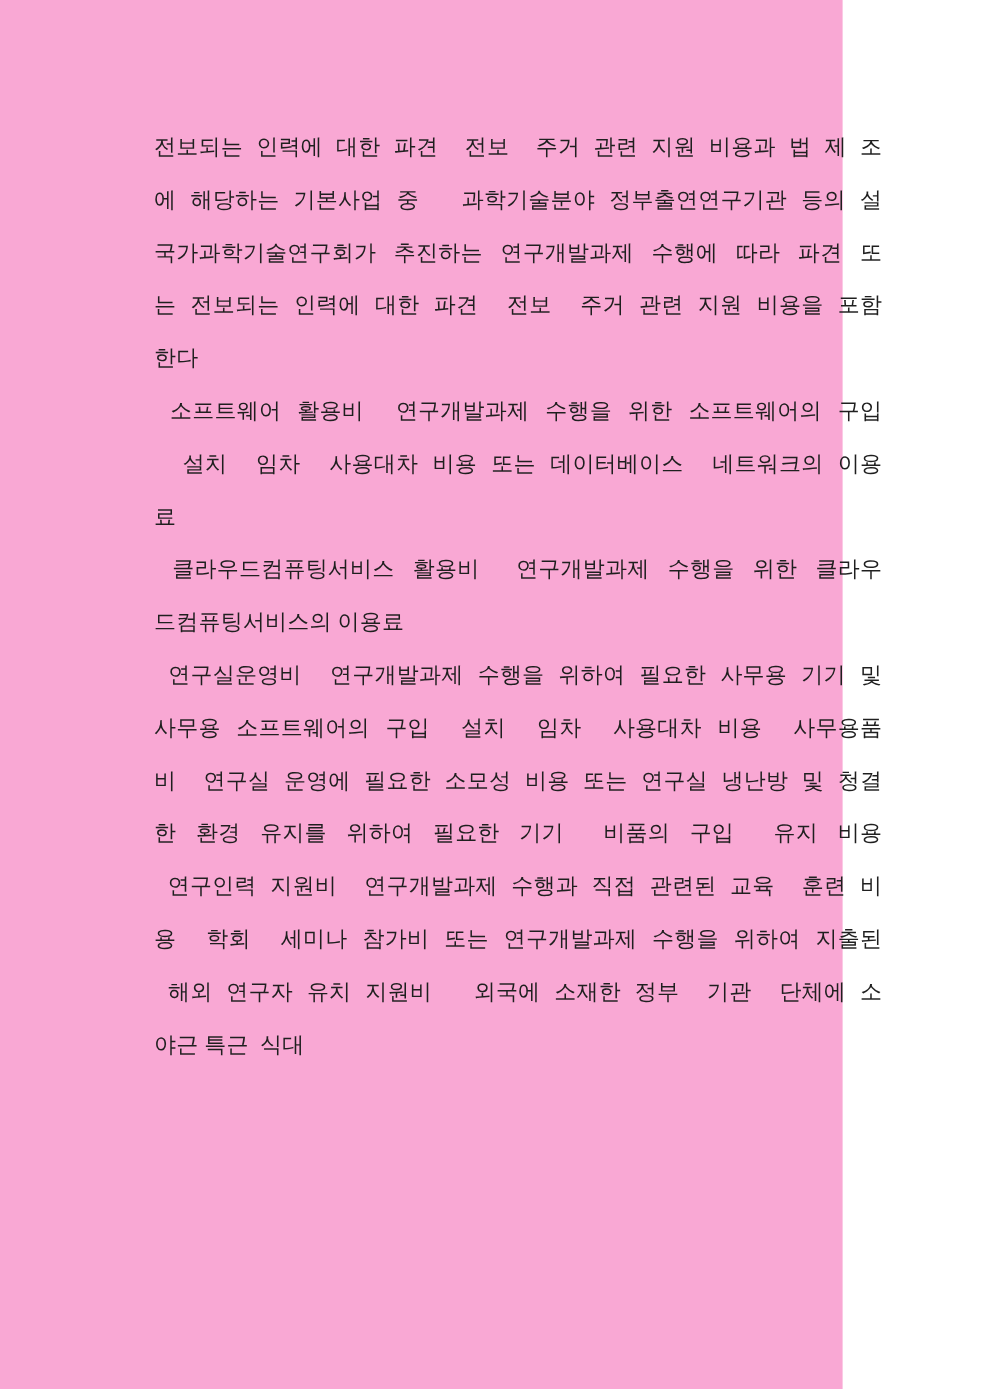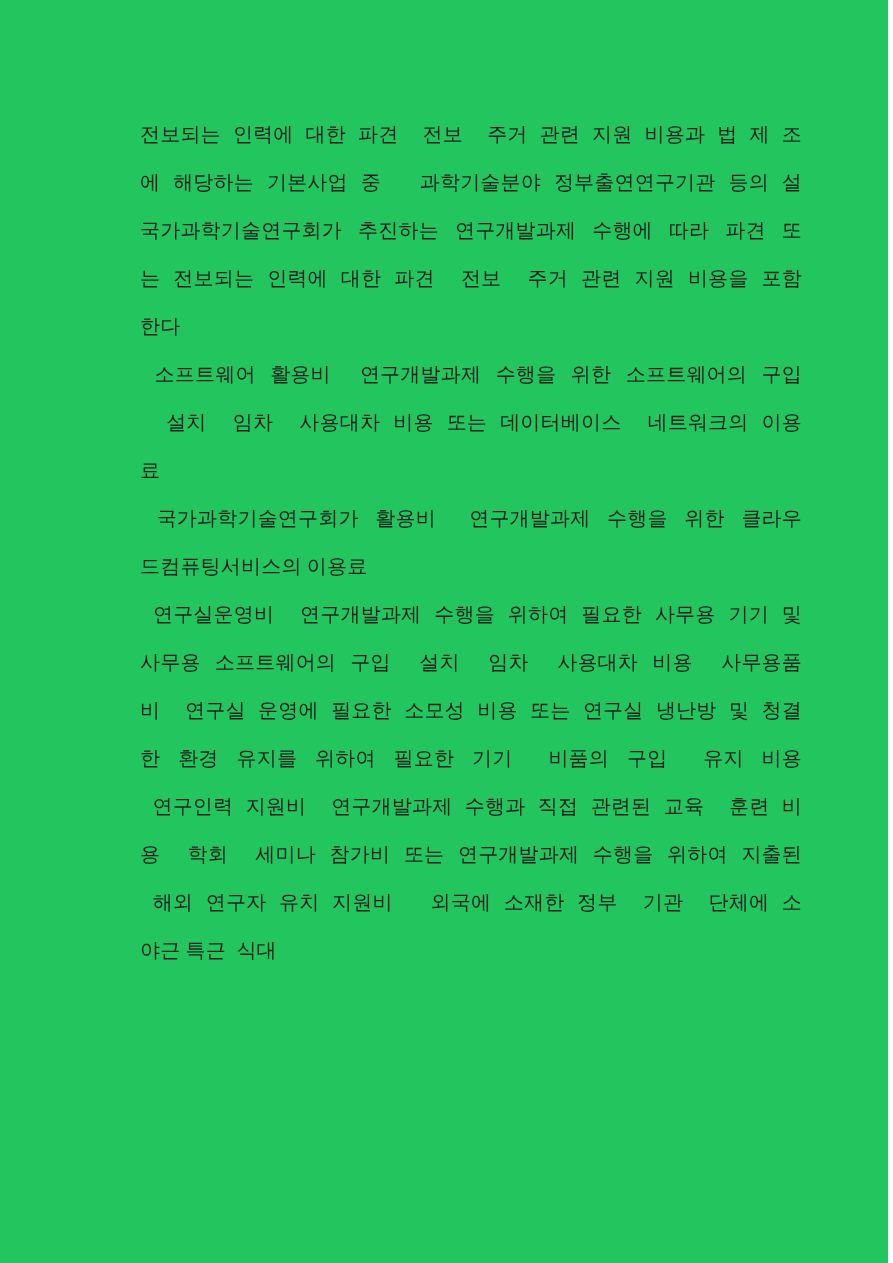--- a/index.html
+++ b/index.html
@@ -7,23 +7,23 @@
     padding: 0;
   }
   body {
     width: 893px;
     height: 1263px;
     background: #ffffff;
     overflow: hidden;
   }
   .page {
     position: relative;
-    width: 888px;
+    width: 766px;
     height: 1263px;
-    background: #22c55e;
+    background: #f9a8d4;
   }
   .text-block {
     position: absolute;
     left: 140px;
     top: 110px;
     width: 662px;
   }
   .line {
     font-family: "Liberation Serif", "DejaVu Serif", serif;
     font-size: 20px;
@@ -45,21 +45,21 @@
 <div class="page">
   <div class="text-block" id="text-block" style="color: rgb(31, 31, 31);">
       <div class="line justified">전보되는 인력에 대한 파견  전보  주거 관련 지원 비용과 법 제 조</div>
       <div class="line justified">에 해당하는 기본사업 중   과학기술분야 정부출연연구기관 등의 설</div>
       <div class="line justified">국가과학기술연구회가 추진하는 연구개발과제 수행에 따라 파견 또</div>
       <div class="line justified">는 전보되는 인력에 대한 파견  전보  주거 관련 지원 비용을 포함</div>
       <div class="line">한다</div>
       <div class="line justified"> 소프트웨어 활용비  연구개발과제 수행을 위한 소프트웨어의 구입</div>
       <div class="line justified">  설치  임차  사용대차 비용 또는 데이터베이스  네트워크의 이용</div>
       <div class="line">료</div>
-      <div class="line justified"> 국가과학기술연구회가 활용비  연구개발과제 수행을 위한 클라우</div>
+      <div class="line justified"> 클라우드컴퓨팅서비스 활용비  연구개발과제 수행을 위한 클라우</div>
       <div class="line">드컴퓨팅서비스의 이용료</div>
       <div class="line justified"> 연구실운영비  연구개발과제 수행을 위하여 필요한 사무용 기기 및</div>
       <div class="line justified">사무용 소프트웨어의 구입  설치  임차  사용대차 비용  사무용품</div>
       <div class="line justified">비  연구실 운영에 필요한 소모성 비용 또는 연구실 냉난방 및 청결</div>
       <div class="line justified">한 환경 유지를 위하여 필요한 기기  비품의 구입  유지 비용</div>
       <div class="line justified"> 연구인력 지원비  연구개발과제 수행과 직접 관련된 교육  훈련 비</div>
       <div class="line justified">용  학회  세미나 참가비 또는 연구개발과제 수행을 위하여 지출된</div>
       <div class="line justified"> 해외 연구자 유치 지원비   외국에 소재한 정부  기관  단체에 소</div>
       <div class="line">야근 특근  식대</div>
     </div>

